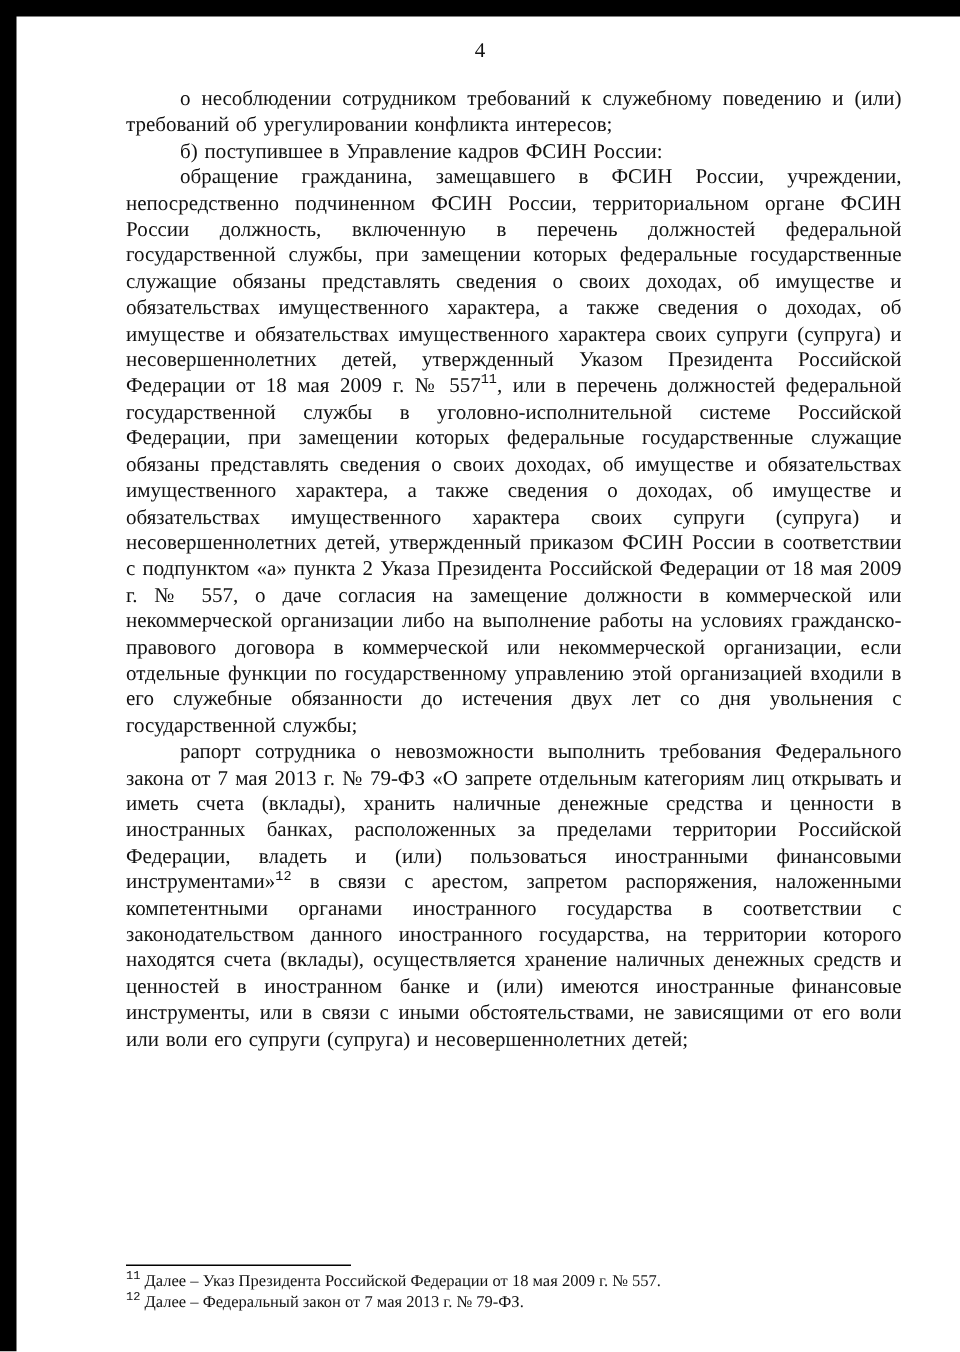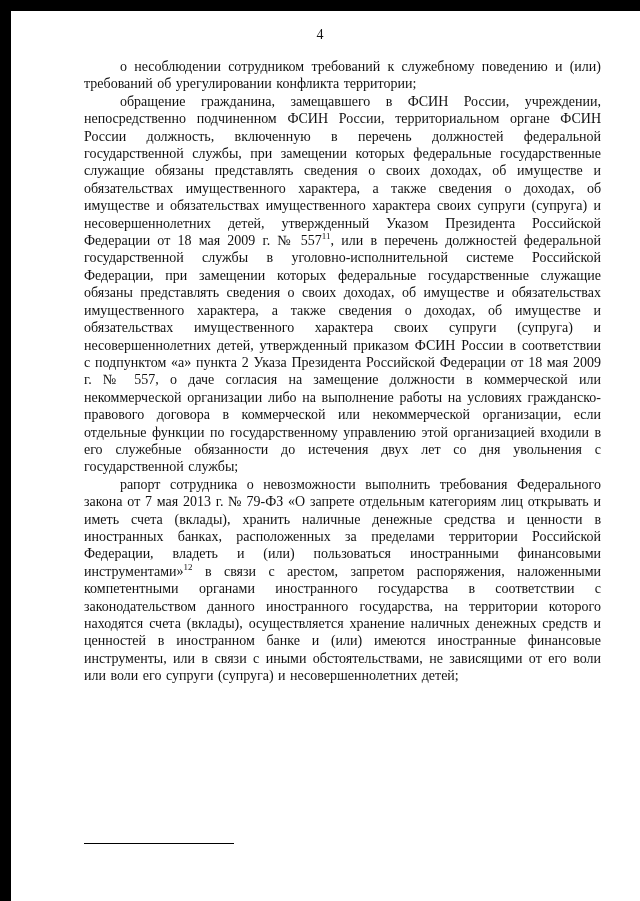--- a/index.html
+++ b/index.html
@@ -48,20 +48,21 @@
   .content p {
     margin: 0;
     text-align: justify;
     text-indent: 36px;
     word-spacing: 1px;
   }
   sup {
     font-size: 9px;
     line-height: 0;
     vertical-align: super;
+    font-family: Liberation Mono, monospace;
   }
   .footnotes {
     position: absolute;
     left: 84px;
     top: 843px;
     width: 517px;
     font-size: 11px;
     line-height: 13.5px;
   }
   .fn-rule {
@@ -74,20 +75,25 @@
   .footnote sup { font-size: 8px; }
 </style>
 </head>
 <body>
 
 <div class="page">
   <div class="scan-bar-top"></div>
   <div class="scan-bar-left"></div>
   <div class="page-number">4</div>
   <div class="content" id="content">
-      <p><span>о несоблюдении сотрудником требований к служебному поведению и (или) требований об урегулировании конфликта территории;</span></p>
+      <p><span>о несоблюдении сотрудником требований к служебному поведению и (или) требований об урегулировании конфликта интересов;</span></p>
+      <p><span>б) поступившее в Управление кадров ФСИН России:</span></p>
       <p><span>обращение гражданина, замещавшего в ФСИН России, учреждении, непосредственно подчиненном ФСИН России, территориальном органе ФСИН России должность, включенную в перечень должностей федеральной государственной службы, при замещении которых федеральные государственные служащие обязаны представлять сведения о своих доходах, об имуществе и обязательствах имущественного характера, а также сведения о доходах, об имуществе и обязательствах имущественного характера своих супруги (супруга) и несовершеннолетних детей, утвержденный Указом Президента Российской Федерации от 18 мая 2009 г. № 557</span><sup>11</sup><span>, или в перечень должностей федеральной государственной службы в уголовно-исполнительной системе Российской Федерации, при замещении которых федеральные государственные служащие обязаны представлять сведения о своих доходах, об имуществе и обязательствах имущественного характера, а также сведения о доходах, об имуществе и обязательствах имущественного характера своих супруги (супруга) и несовершеннолетних детей, утвержденный приказом ФСИН России в соответствии с подпунктом «а» пункта 2 Указа Президента Российской Федерации от 18 мая 2009 г. № 557, о даче согласия на замещение должности в коммерческой или некоммерческой организации либо на выполнение работы на условиях гражданско-правового договора в коммерческой или некоммерческой организации, если отдельные функции по государственному управлению этой организацией входили в его служебные обязанности до истечения двух лет со дня увольнения с государственной службы;</span></p>
       <p><span>рапорт сотрудника о невозможности выполнить требования Федерального закона от 7 мая 2013 г. № 79-ФЗ «О запрете отдельным категориям лиц открывать и иметь счета (вклады), хранить наличные денежные средства и ценности в иностранных банках, расположенных за пределами территории Российской Федерации, владеть и (или) пользоваться иностранными финансовыми инструментами»</span><sup>12</sup><span> в связи с арестом, запретом распоряжения, наложенными компетентными органами иностранного государства в соответствии с законодательством данного иностранного государства, на территории которого находятся счета (вклады), осуществляется хранение наличных денежных средств и ценностей в иностранном банке и (или) имеются иностранные финансовые инструменты, или в связи с иными обстоятельствами, не зависящими от его воли или воли его супруги (супруга) и несовершеннолетних детей;</span></p>
     </div>
   <div class="footnotes">
     <div class="fn-rule"></div>
+    <div id="footnote-list">
+        <p class="footnote"><sup>11</sup><span> Далее – Указ Президента Российской Федерации от 18 мая 2009 г. № 557.</span></p>
+        <p class="footnote"><sup>12</sup><span> Далее – Федеральный закон от 7 мая 2013 г. № 79-ФЗ.</span></p>
+      </div>
   </div>
 </div>
 
 </body></html>

